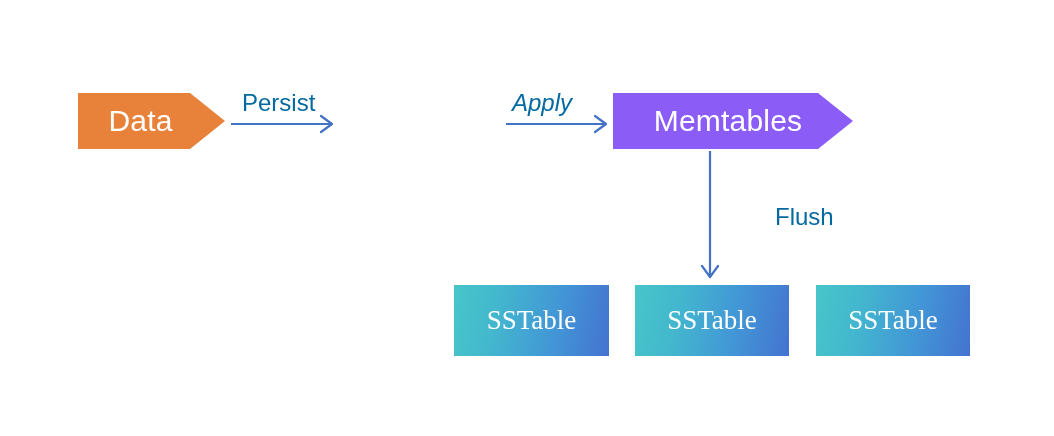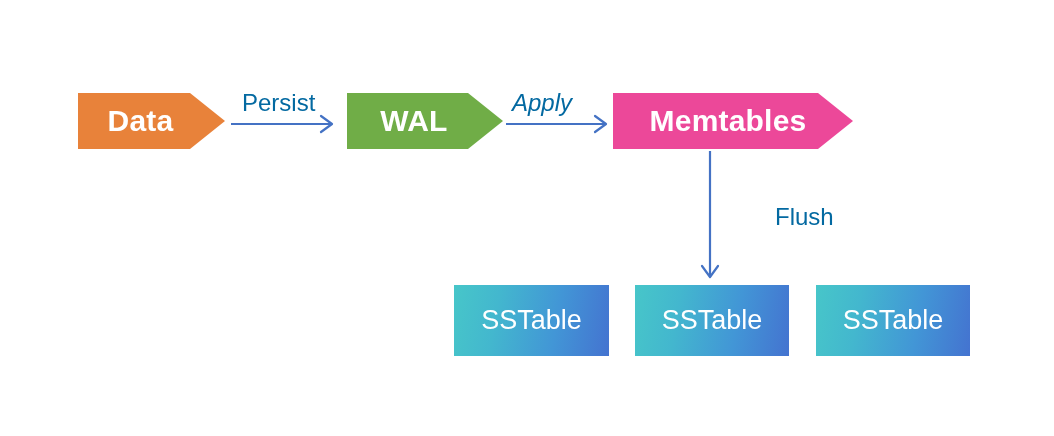--- a/index.html
+++ b/index.html
@@ -24,21 +24,21 @@
   
   .node {
     position: absolute;
     display: flex;
     align-items: center;
     justify-content: center;
     box-sizing: border-box;
     color: #ffffff;
     font-size: 30px;
     font-family: "Liberation Sans", sans-serif;
-    font-weight: 700;
+    font-weight: 400;
     letter-spacing: 0.2px;
     white-space: nowrap;
     line-height: 1;
   }
   .node.pentagon {
     clip-path: polygon(0% 0%, calc(100% - 35px) 0%, 100% 50%, calc(100% - 35px) 100%, 0% 100%);
   }
   .node .node-label {
     position: relative;
     margin-right: 22px;
@@ -56,35 +56,35 @@
     top: 93px;
     width: 156px;
     height: 56px;
     background: #70AD47;
   }
   #node-memtables {
     left: 613px;
     top: 93px;
     width: 240px;
     height: 56px;
-    background: #ec4899;
+    background: #8b5cf6;
     padding-left: 12px;
   }
 
   
   .sstable {
     position: absolute;
     top: 285px;
     height: 71px;
     display: flex;
     align-items: center;
     justify-content: center;
     color: #ffffff;
     font-size: 27px;
-    font-family: Liberation Sans, sans-serif;
+    font-family: Liberation Serif, serif;
     white-space: nowrap;
     line-height: 1;
     background: linear-gradient(100deg, #47C6C9 0%, #43B7CE 28%, #4296D6 65%, #4473D0 100%);
   }
   #sstable-1 { left: 454px; width: 155px; }
   #sstable-2 { left: 635px; width: 154px; }
   #sstable-3 { left: 816px; width: 154px; }
 
   
   .edge-label {
@@ -129,23 +129,20 @@
     <g>
       <line x1="710" y1="151" x2="710" y2="277" stroke="#4472C4" stroke-width="2.2"></line>
       <polyline points="702,266 710,277 718,266" fill="none" stroke="#4472C4" stroke-width="2.2" stroke-linecap="round" stroke-linejoin="round"></polyline>
     </g>
   </svg>
 
   <div id="node-data" class="node pentagon">
     <span class="node-label">Data</span>
   </div>
 
-  <div id="node-wal" class="node pentagon">
-    <span class="node-label">WAL</span>
-  </div>
 
   <div id="node-memtables" class="node pentagon">
     <span class="node-label">Memtables</span>
   </div>
 
   <div id="sstable-1" class="sstable">
     <span>SSTable</span>
   </div>
   <div id="sstable-2" class="sstable">
     <span>SSTable</span>

